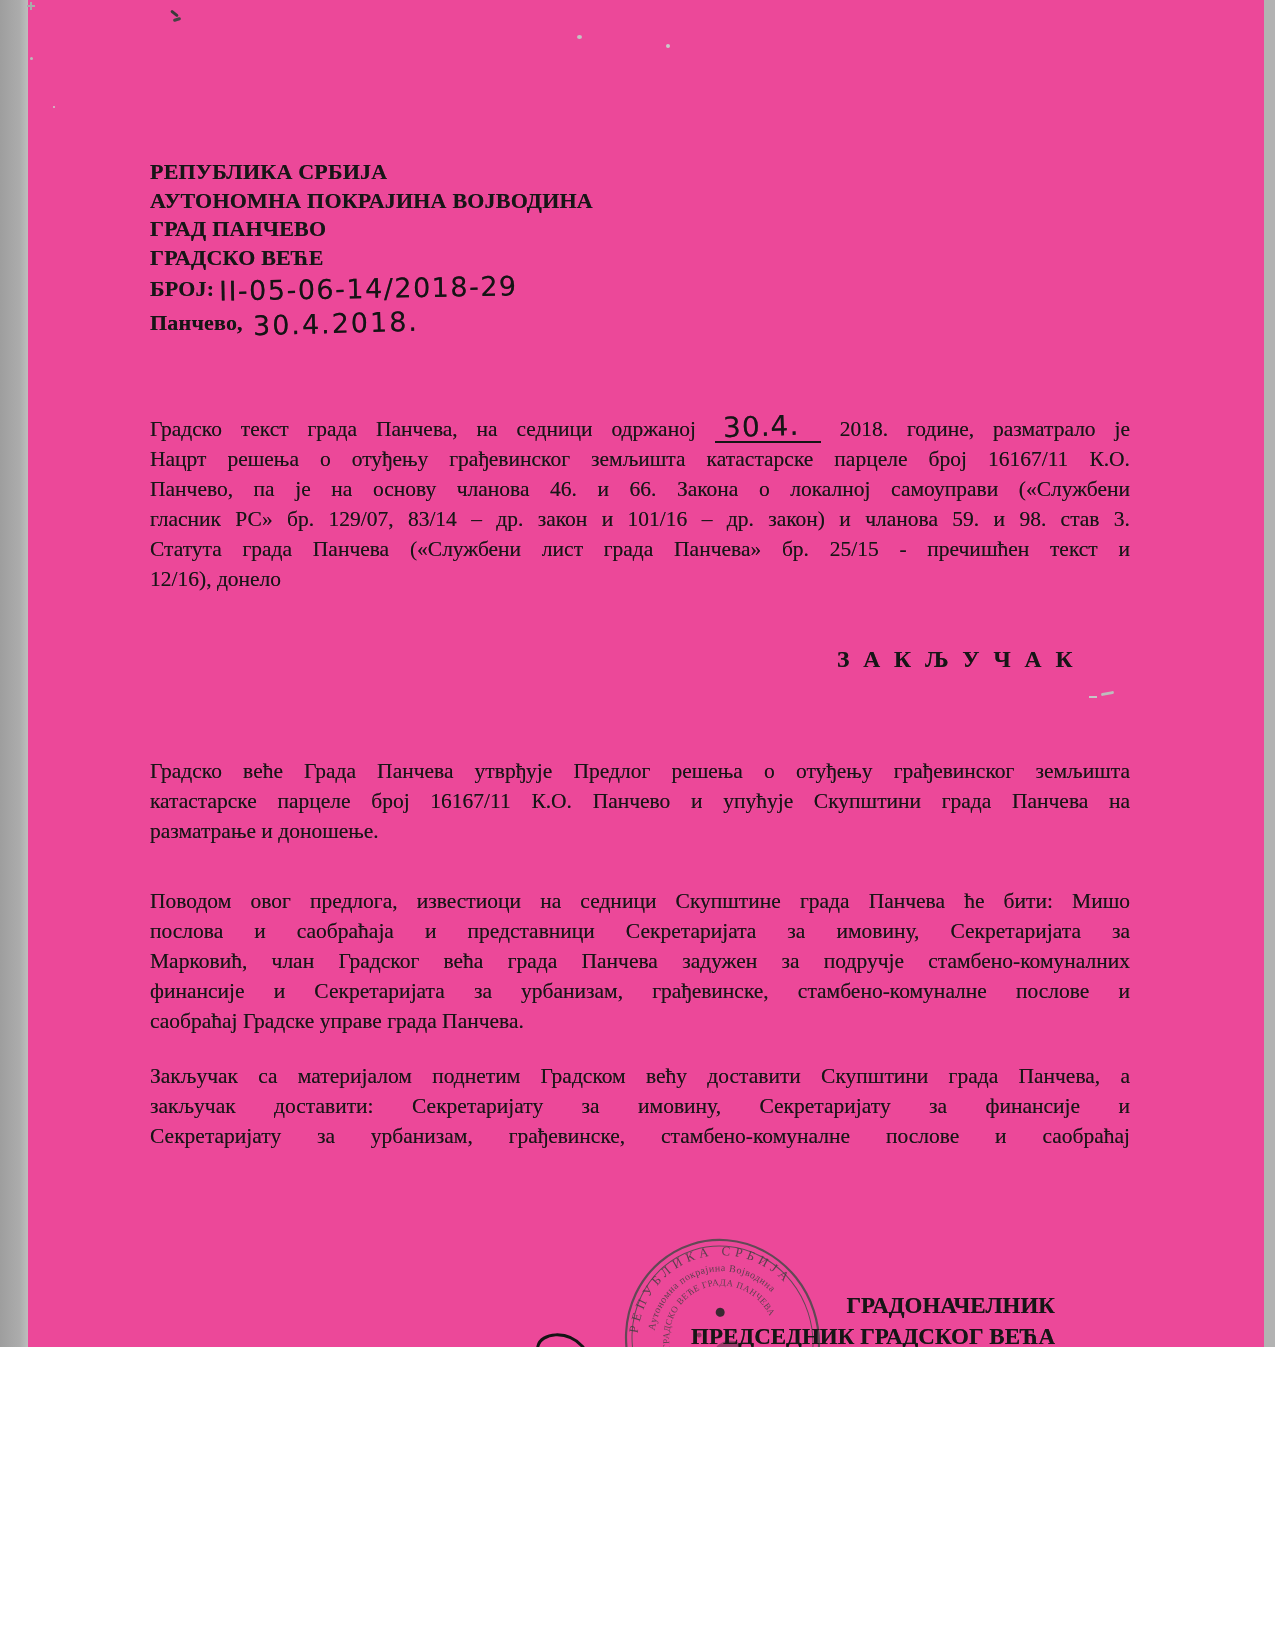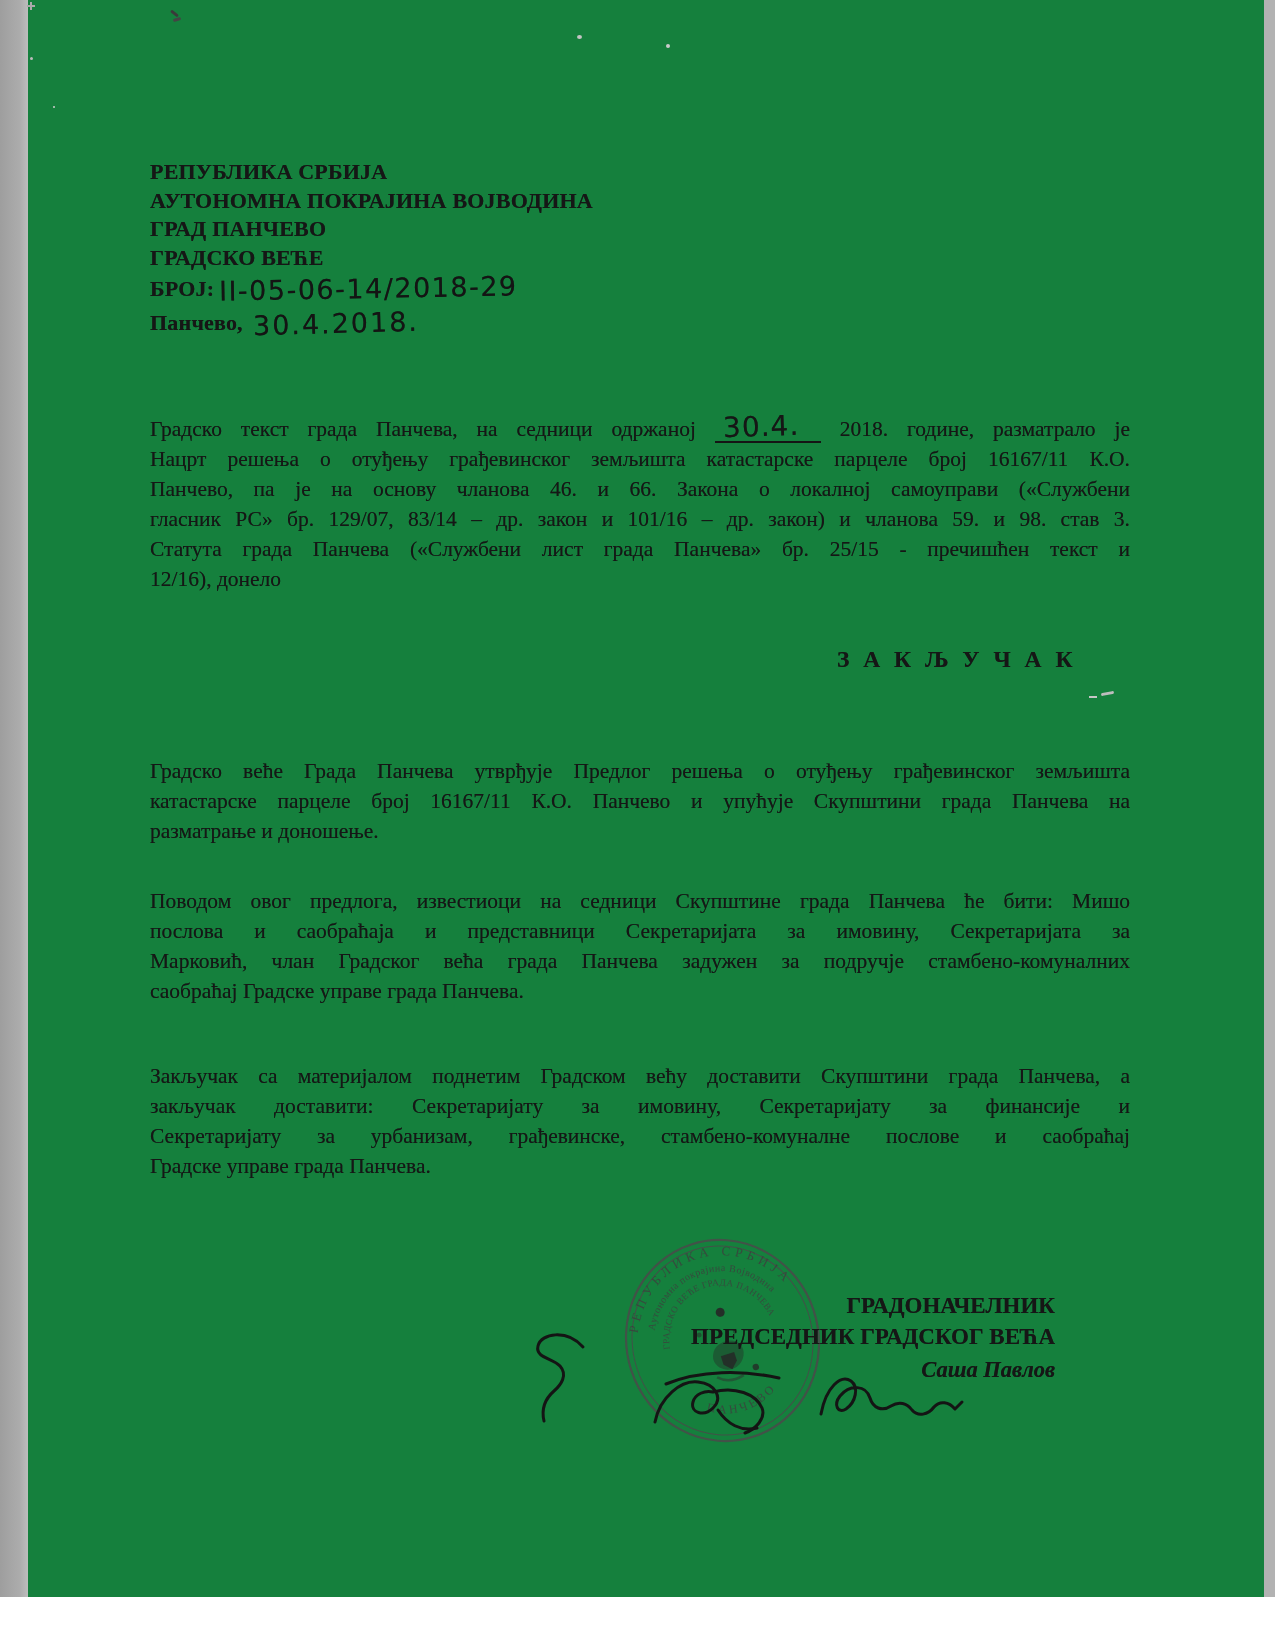--- a/index.html
+++ b/index.html
@@ -1,16 +1,16 @@
 <!DOCTYPE html>
 <html><head>
 <meta charset="utf-8">
 <style>
   html,body{margin:0;padding:0;background:#ffffff;}
-  .page{position:relative;width:1275px;height:1597px;background:#15803d;overflow:hidden;
+  .page{position:relative;width:1275px;height:1347px;background:#ec4899;overflow:hidden;
         font-family:"Liberation Serif",serif;color:#161616;}
   
   .band{position:absolute;top:0;height:100%;}
   .band.left{left:0;width:28px;background:linear-gradient(90deg,#9e9e9e 0%,#acacac 70%,#bdbdbd 100%);}
   .band.right{right:0;width:11px;background:#b2b2b2;}
   
   .letterhead{position:absolute;left:150px;top:158px;font-weight:bold;font-size:22px;
               line-height:28.5px;letter-spacing:.2px;text-shadow:0 0 .35px rgba(10,10,10,.55);}
   .lh-line{white-space:nowrap;}
   .lh-row{line-height:34px;white-space:nowrap;}
@@ -105,28 +105,28 @@
   <section class="para p2">
     <div class="bl">Градско веће Града Панчева утврђује Предлог решења о отуђењу грађевинског земљишта</div>
     <div class="bl">катастарске парцеле број 16167/11 К.О. Панчево и упућује Скупштини града Панчева на</div>
     <div class="bl last">разматрање и доношење.</div>
   </section>
 
   <section class="para p3">
     <div class="bl">Поводом овог предлога, известиоци на седници Скупштине града Панчева ће бити: Мишо</div>
     <div class="bl">послова и саобраћаја и представници Секретаријата за имовину, Секретаријата за</div>
     <div class="bl">Марковић, члан Градског већа града Панчева задужен за подручје стамбено-комуналних</div>
+    <div class="bl">финансије и Секретаријата за урбанизам, грађевинске, стамбено-комуналне послове и</div>
     <div class="bl last">саобраћај Градске управе града Панчева.</div>
   </section>
 
   <section class="para p4">
     <div class="bl">Закључак са материјалом поднетим Градском већу доставити Скупштини града Панчева, а</div>
     <div class="bl">закључак доставити: Секретаријату за имовину, Секретаријату за финансије и</div>
     <div class="bl">Секретаријату за урбанизам, грађевинске, стамбено-комуналне послове и саобраћај</div>
-    <div class="bl last">Градске управе града Панчева.</div>
   </section>
 
   <svg class="stamp" width="225" height="225" viewBox="0 0 225 225">
     <defs>
       <path id="arc1" d="M 26 118 A 86.5 91 0 0 1 199 118"></path>
       <path id="arc2" d="M 43 116 A 69.5 73 0 0 1 182 116"></path>
       <path id="arc3" d="M 59 114 A 53.5 57 0 0 1 166 114"></path>
       <path id="arcB" d="M 44 110 A 68.5 76 0 0 0 181 110"></path>
     </defs>
     <g transform="rotate(-18 112.5 112.5)">

